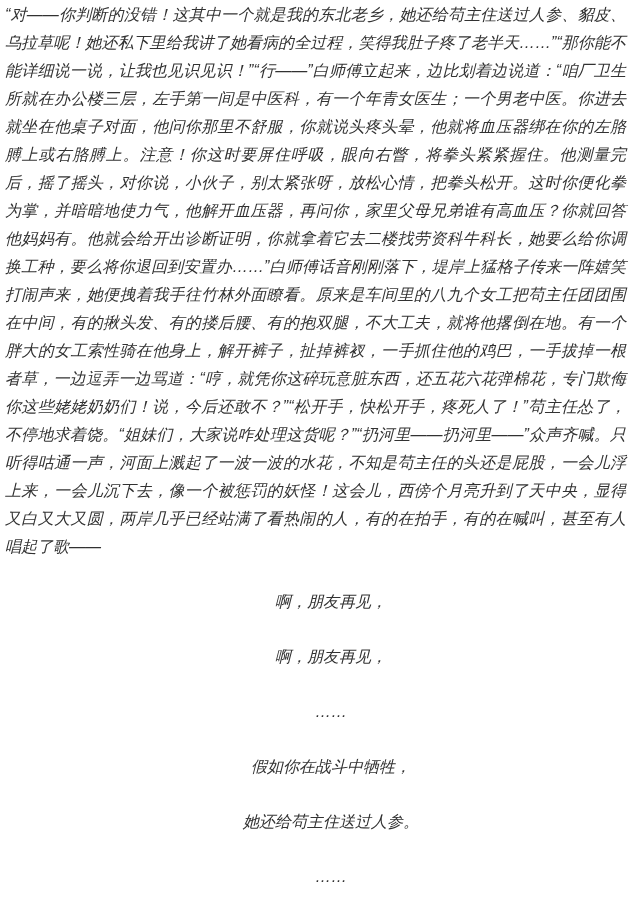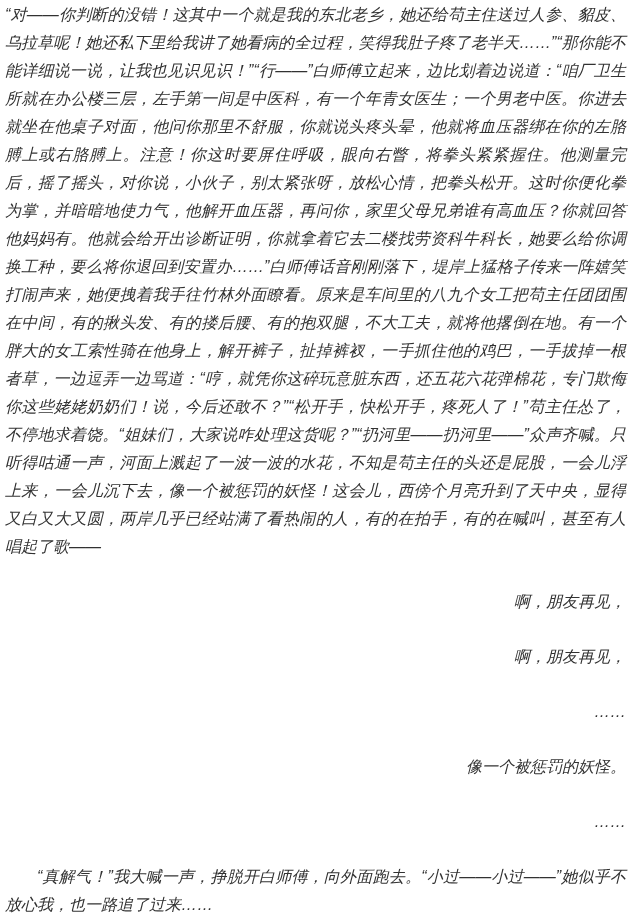--- a/index.html
+++ b/index.html
@@ -32,34 +32,35 @@
     text-justify: inter-ideograph;
     word-break: break-all;
   }
   .body-para.indented {
     margin-top: 27px;
     text-indent: 32px;
   }
   .verse {
     margin-top: 27px;
     padding-left: 31px;
-    text-align: right;
+    text-align: center;
   }
 </style>
 </head>
 <body>
 
 <div class="page">
   <p class="body-para">“对——你判断的没错！这其中一个就是我的东北老乡，她还给苟主住送过人参、貂皮、乌拉草呢！她还私下里给我讲了她看病的全过程，笑得我肚子疼了老半天……”“那你能不能详细说一说，让我也见识见识！”“行——”白师傅立起来，边比划着边说道：“咱厂卫生所就在办公楼三层，左手第一间是中医科，有一个年青女医生；一个男老中医。你进去就坐在他桌子对面，他问你那里不舒服，你就说头疼头晕，他就将血压器绑在你的左胳膊上或右胳膊上。注意！你这时要屏住呼吸，眼向右瞥，将拳头紧紧握住。他测量完后，摇了摇头，对你说，小伙子，别太紧张呀，放松心情，把拳头松开。这时你便化拳为掌，并暗暗地使力气，他解开血压器，再问你，家里父母兄弟谁有高血压？你就回答他妈妈有。他就会给开出诊断证明，你就拿着它去二楼找劳资科牛科长，她要么给你调换工种，要么将你退回到安置办……”白师傅话音刚刚落下，堤岸上猛格子传来一阵嬉笑打闹声来，她便拽着我手往竹林外面瞭看。原来是车间里的八九个女工把苟主任团团围在中间，有的揪头发、有的搂后腰、有的抱双腿，不大工夫，就将他撂倒在地。有一个胖大的女工索性骑在他身上，解开裤子，扯掉裤衩，一手抓住他的鸡巴，一手拔掉一根者草，一边逗弄一边骂道：“哼，就凭你这碎玩意脏东西，还五花六花弹棉花，专门欺侮你这些姥姥奶奶们！说，今后还敢不？”“松开手，快松开手，疼死人了！”苟主任怂了，不停地求着饶。“姐妹们，大家说咋处理这货呢？”“扔河里——扔河里——”众声齐喊。只听得咕通一声，河面上溅起了一波一波的水花，不知是苟主任的头还是屁股，一会儿浮上来，一会儿沉下去，像一个被惩罚的妖怪！这会儿，西傍个月亮升到了天中央，显得又白又大又圆，两岸几乎已经站满了看热闹的人，有的在拍手，有的在喊叫，甚至有人唱起了歌——</p>
 
   <p class="verse">啊，朋友再见，</p>
 
   <p class="verse">啊，朋友再见，</p>
 
   <p class="verse">……</p>
 
+  <p class="verse">假如你在战斗中牺牲，</p>
 
-  <p class="verse">像一个被惩罚的妖怪。</p>
+  <p class="verse">她还给苟主住送过人参。</p>
 
   <p class="verse">……</p>
 
   <p class="body-para indented">“真解气！”我大喊一声，挣脱开白师傅，向外面跑去。“小过——小过——”她似乎不放心我，也一路追了过来……</p>
 </div>
 
 </body></html>

